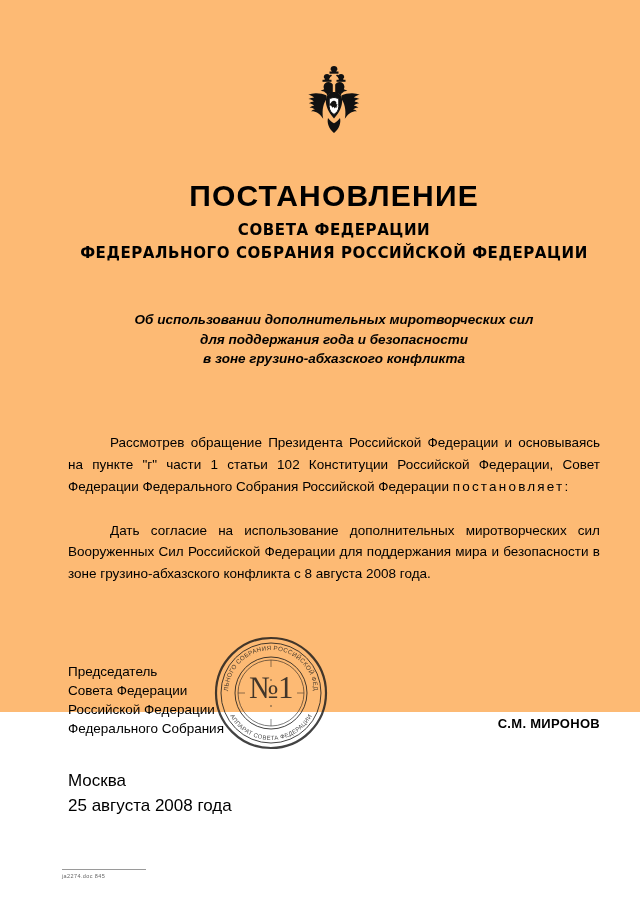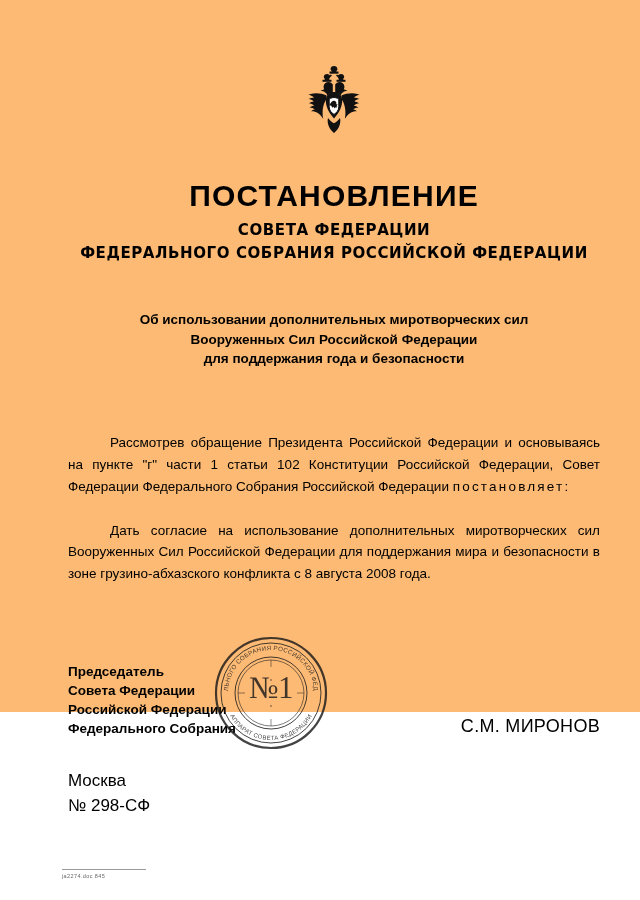--- a/index.html
+++ b/index.html
@@ -75,20 +75,21 @@
   
   .subject {
     position: absolute;
     left: 70px;
     right: 70px;
     top: 310px;
     text-align: center;
     font-size: 13.5px;
     font-weight: bold;
     line-height: 1.45;
+    font-style: italic;
   }
   .subject div { white-space: nowrap; }
 
   
   .body-text {
     position: absolute;
     left: 68px;
     right: 68px;
     top: 432px;
     font-size: 13.5px;
@@ -105,29 +106,29 @@
   .spaced {
     letter-spacing: 2.2px;
   }
 
   
   .signature {
     position: absolute;
     left: 68px;
     top: 662px;
     font-size: 13.5px;
-    font-weight: bold;
+    font-weight: normal;
     line-height: 1.42;
   }
   .signer-name {
     position: absolute;
     right: 68px;
     top: 716px;
-    font-size: 18px;
-    font-weight: normal;
+    font-size: 13px;
+    font-weight: bold;
     letter-spacing: 0.3px;
   }
 
   
   .stamp {
     position: absolute;
     left: 212px;
     top: 634px;
     width: 118px;
     height: 118px;
@@ -217,22 +218,22 @@
   </div>
 
   <div class="title-block">
     <div class="doc-title">ПОСТАНОВЛЕНИЕ</div>
     <div class="doc-subtitle-1">СОВЕТА ФЕДЕРАЦИИ</div>
     <div class="doc-subtitle-2">ФЕДЕРАЛЬНОГО СОБРАНИЯ РОССИЙСКОЙ ФЕДЕРАЦИИ</div>
   </div>
 
   <div class="subject">
     <div>Об использовании дополнительных миротворческих сил</div>
-    <div>Вооруженных Сил Российской Федерации</div>
     <div>для поддержания года и безопасности</div>
+    <div>в зоне грузино-абхазского конфликта</div>
   </div>
 
   <div class="body-text">
     <p><span>Рассмотрев обращение Президента Российской Федерации и основываясь на пункте "г" части 1 статьи 102 Конституции Российской Федерации, Совет Федерации Федерального Собрания Российской Федерации </span><span class="spaced">постановляет:</span></p>
     <p>Дать согласие на использование дополнительных миротворческих сил Вооруженных Сил Российской Федерации для поддержания мира и безопасности в зоне грузино-абхазского конфликта с 8 августа 2008 года.</p>
   </div>
 
   <div class="signature">
     <div>Председатель</div>
     <div>Совета Федерации</div>
@@ -263,19 +264,19 @@
       <g fill="#2a2a2a" opacity="0.6">
         <circle cx="59" cy="46" r="1"></circle>
         <circle cx="59" cy="72" r="1"></circle>
       </g>
     </svg>
     <div class="num">№1</div>
   </div>
 
   <div class="place-block">
     <div>Москва</div>
-    <div>№ 298-СФ</div>
+    <div>25 августа 2008 года</div>
   </div>
 
   <div class="footer-rule"></div>
   <div class="footer-note">ja2274.doc   845</div>
 
 </div>
 
 </body></html>

